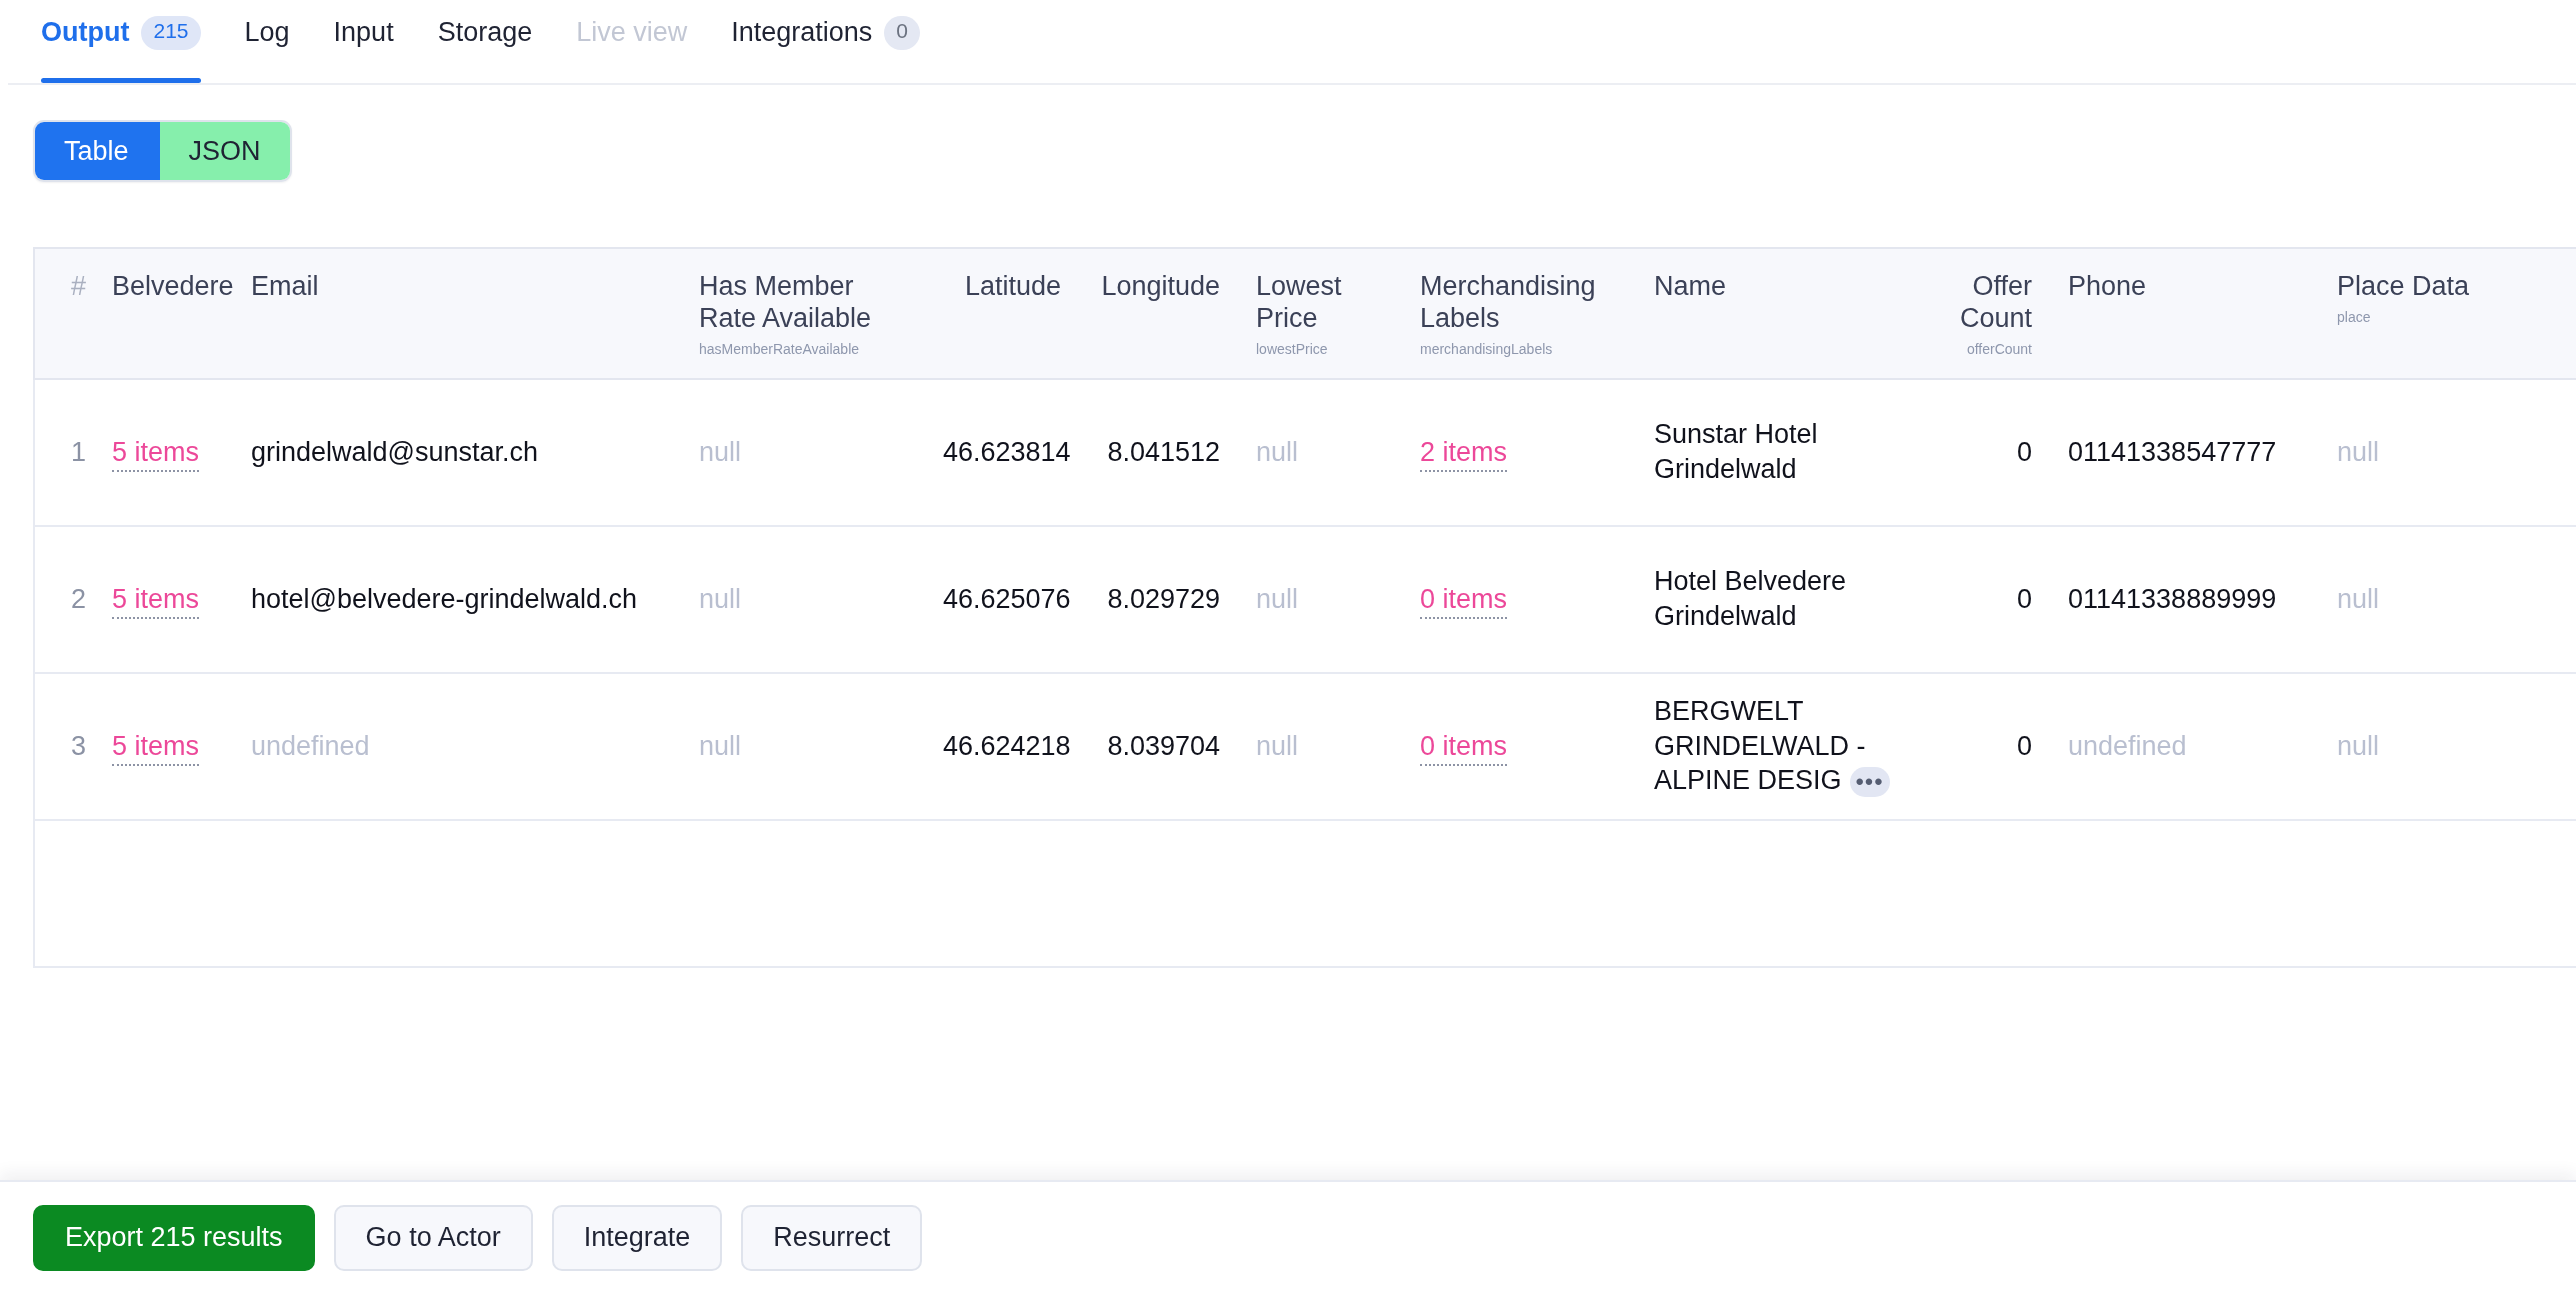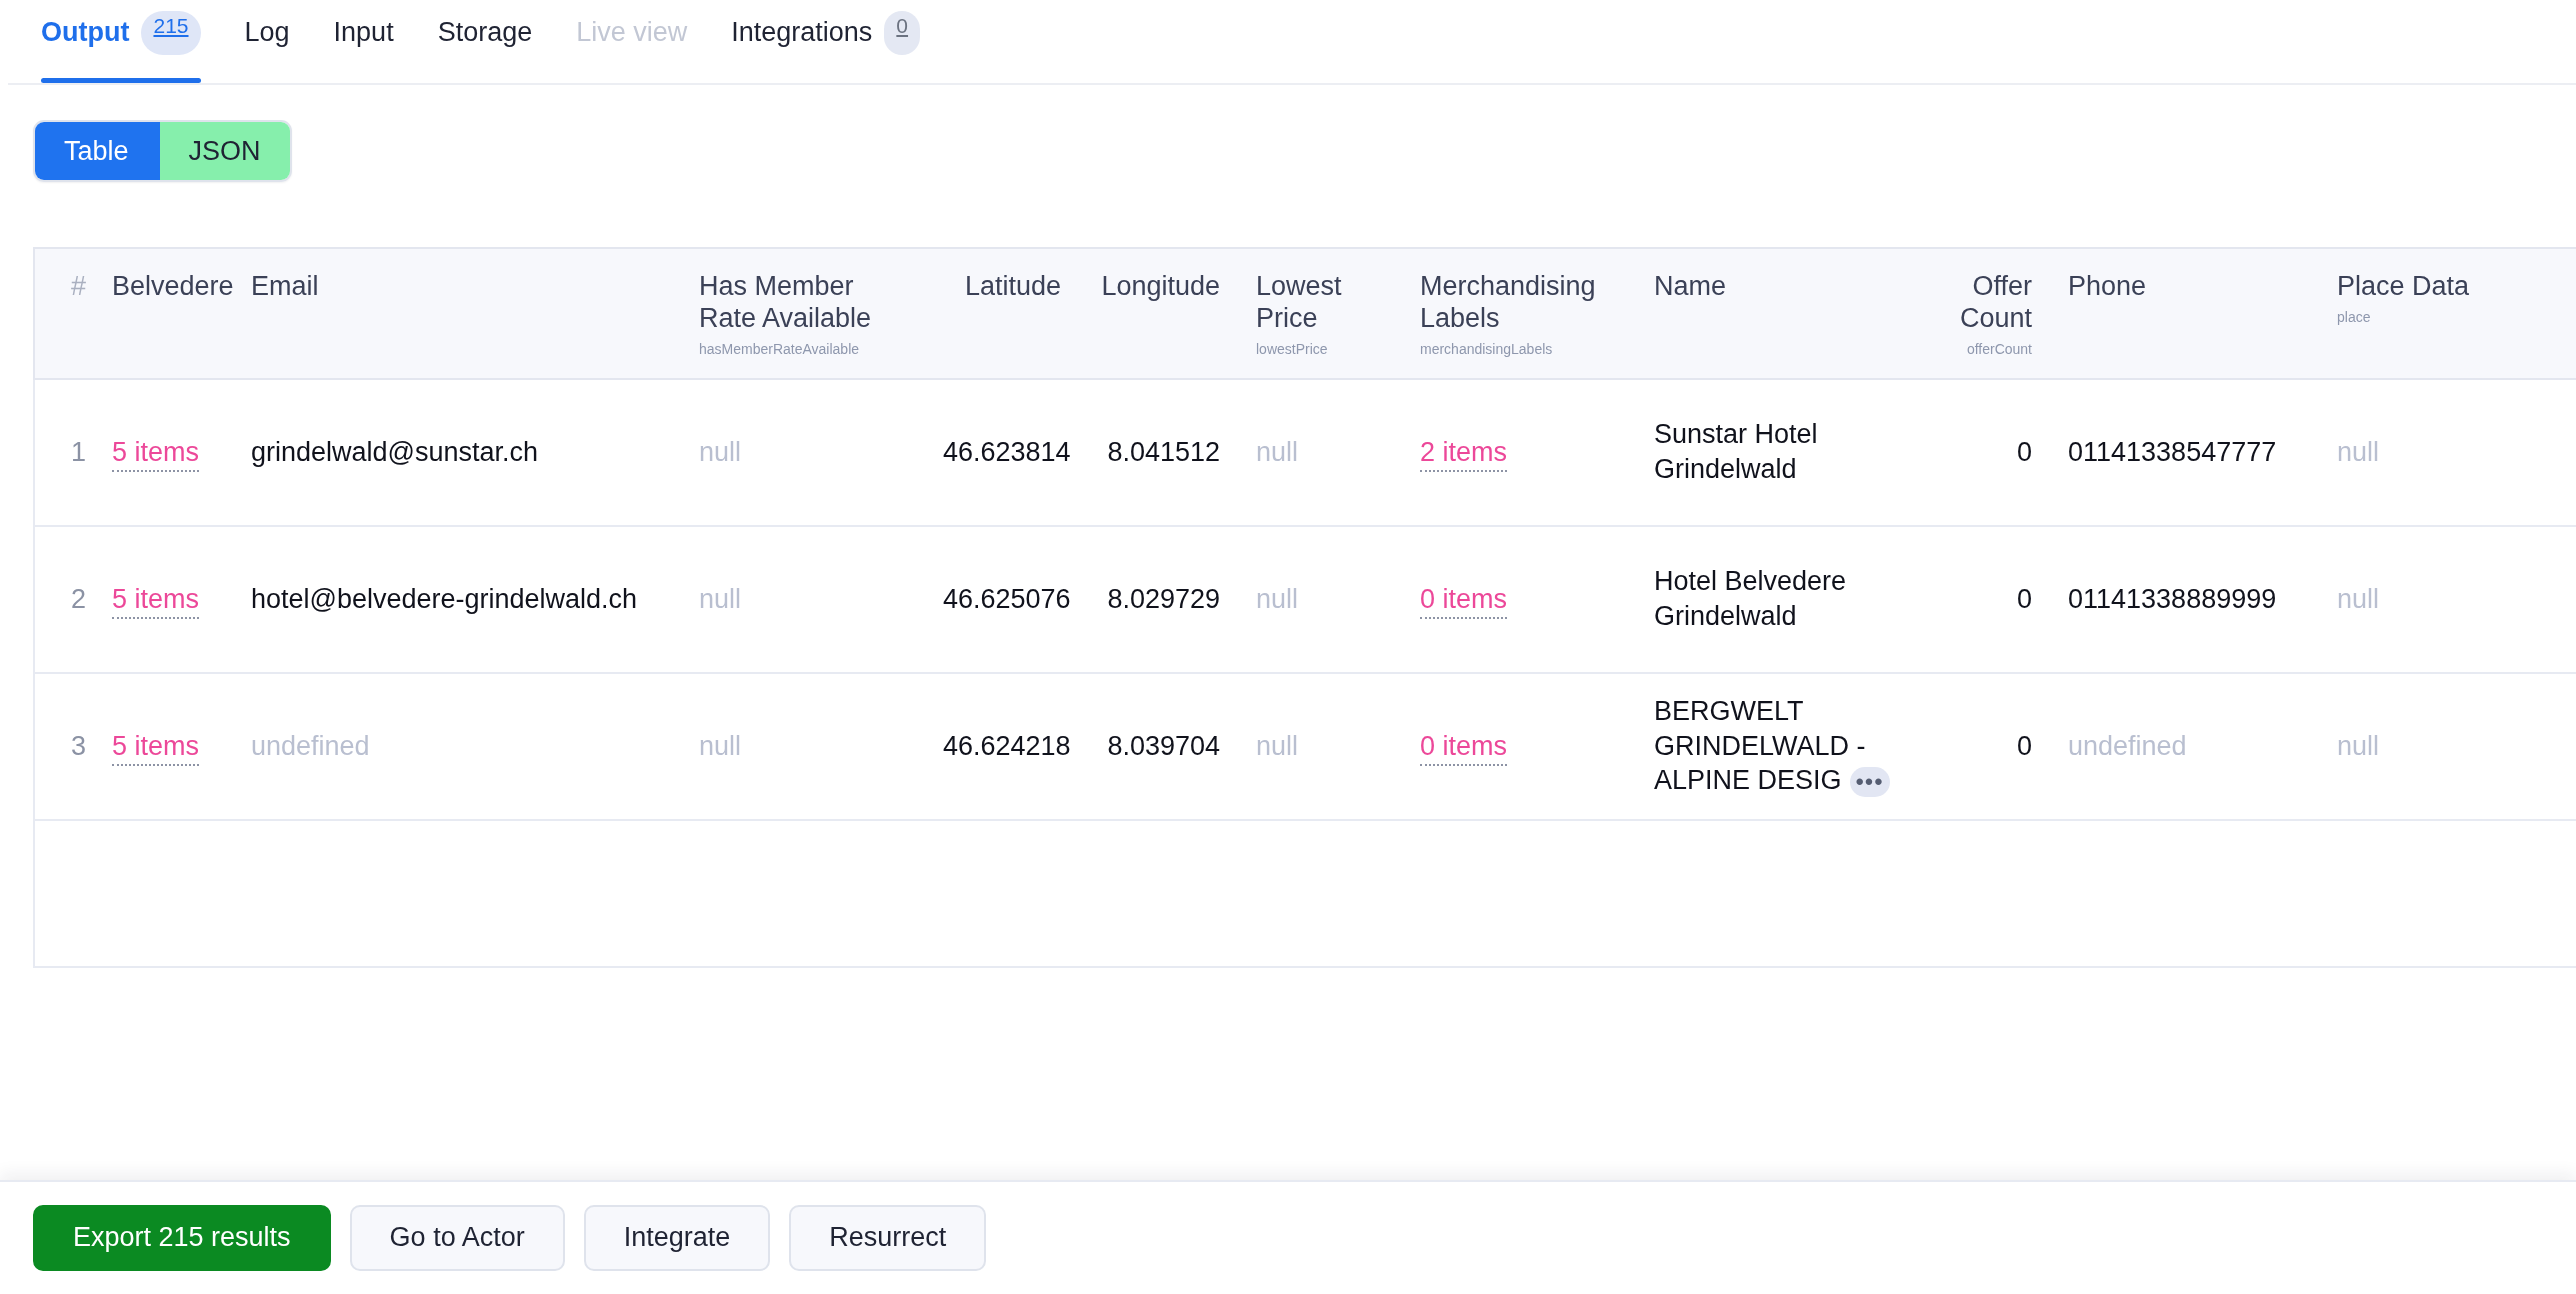--- a/index.html
+++ b/index.html
@@ -28,23 +28,23 @@
     color: #1f2333;
     cursor: pointer;
     white-space: nowrap;
   }
   .tab:first-child { padding-left: 0; }
   .tab .tablabel { line-height: 1; position: relative; top: -9px; }
   .tab .count {
     background: #e4e8f3; color: #6b7280;
     border-radius: 995px;
     font-size: 21px;
-    padding: 4px 12px 19px;
+    padding: 4px 12px 9px;
     line-height: 1;
-    position: relative; top: -9px; text-decoration: underline;
+    position: relative; top: -9px;
   }
   .tab.active { color: #1f6feb; font-weight: bold; }
   .tab.active .count { background: #dfe6f7; color: #1f6feb; font-weight: normal; }
   .tab.disabled { color: #c2c7d4; }
   .tab.active .underline {
     position: absolute; left: 0; right: 22px; bottom: 0;
     height: 5px; background: #1f6feb; border-radius: 3px;
   }
   .tab:first-child.active .underline { left: 0; right: 22px; }
 
@@ -146,21 +146,21 @@
     position: absolute; left: 0; bottom: 0; width: 2576px; height: 115px;
     background: #fff;
     display: flex; align-items: center;
     padding-left: 33px;
     gap: 19px;
     box-shadow: 0 -6px 16px rgba(25,30,55,.07);
   }
   .btn {
     display: inline-flex; align-items: center; justify-content: center;
     height: 66px;
-    padding: 0 38px;
+    padding: 0 30px;
     font-size: 27px;
     border-radius: 10px;
     border: 2px solid #dfe3ec;
     background: #f7f8fc;
     color: #1f2333;
     cursor: pointer;
     white-space: nowrap;
   }
   .btn.primary {
     background: #0b8a22; border-color: #0b8a22; color: #fff;

